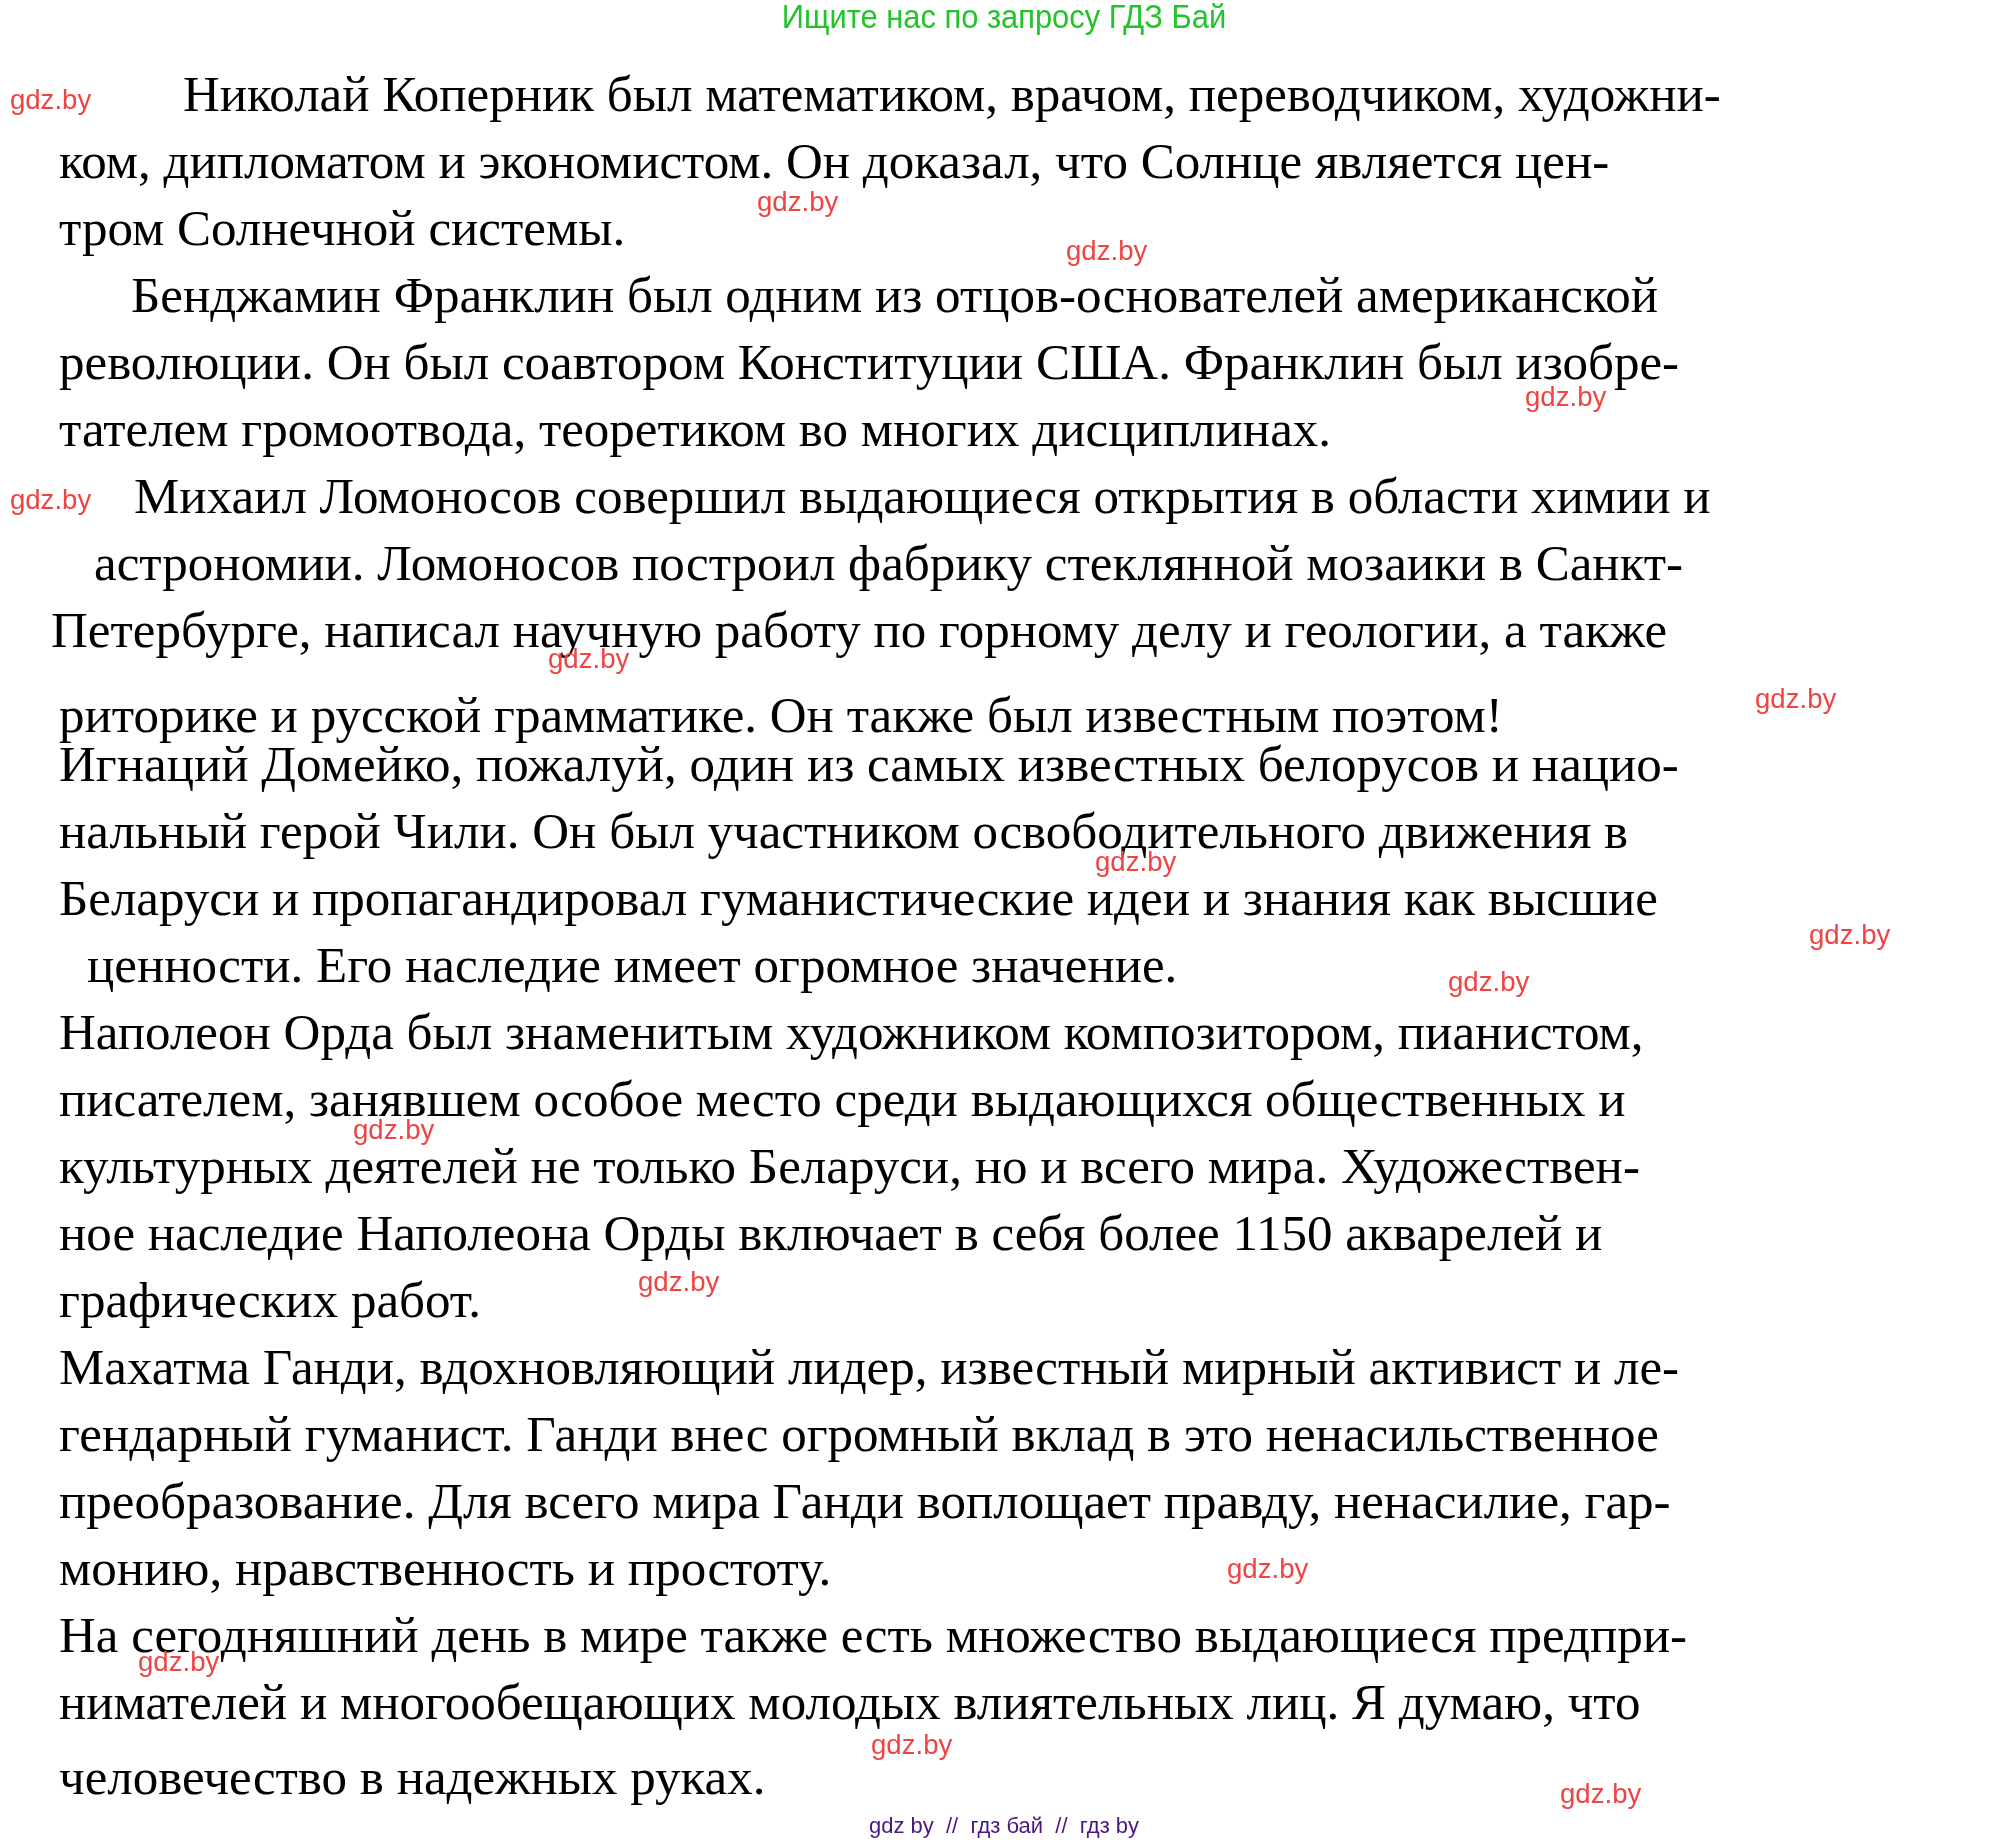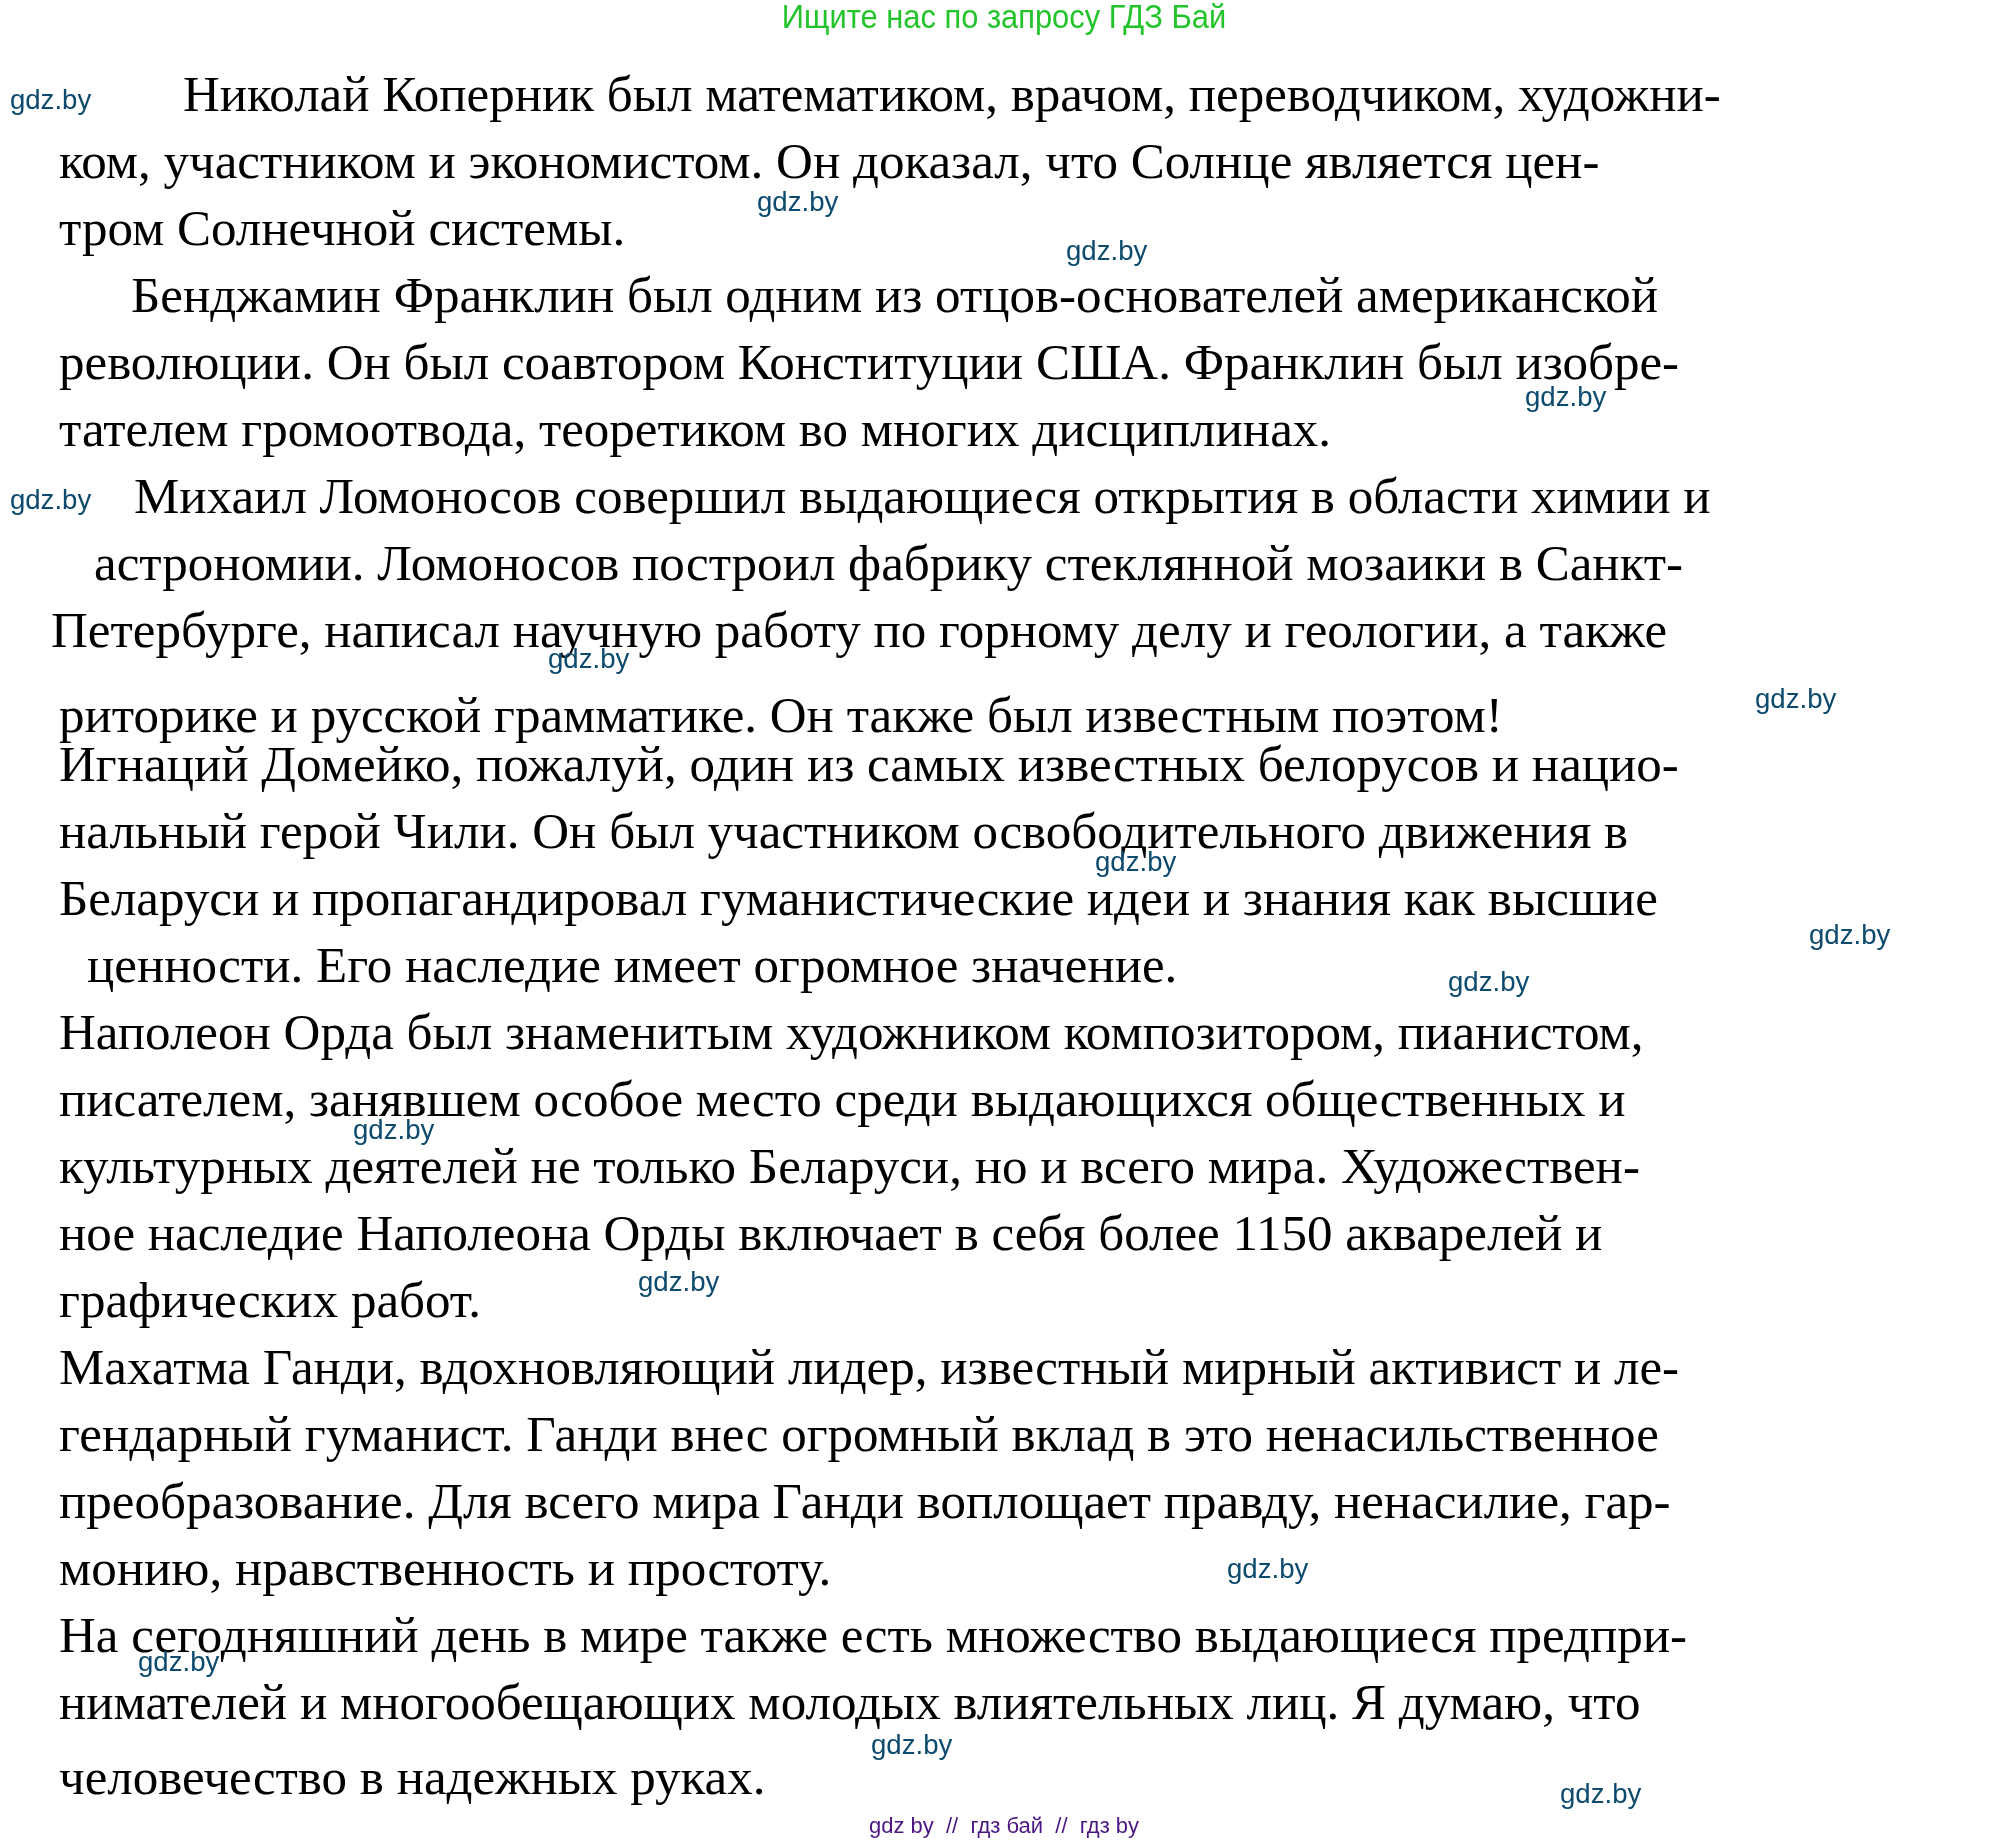--- a/index.html
+++ b/index.html
@@ -45,33 +45,33 @@
       line-height: 59px;
       color: #000000;
       white-space: nowrap;
       transform-origin: left top;
     }
     .wm {
       position: absolute;
       font-family: "Liberation Sans", sans-serif;
       font-size: 27.6px;
       line-height: 29.6px;
-      color: #0c4a6e;
+      color: #ef4444;
       white-space: nowrap;
     }
   </style>
 </head>
 <body>
 
 <div class="header">Ищите нас по запросу ГДЗ Бай</div>
 
 <div>
 
   <div class="line" style="left:146px; top:65px; width:1755px;margin-left:37px;">Николай Коперник был математиком, врачом, переводчиком, художни-</div>
-  <div class="line" style="left:59px; top:132px;">ком, участником и экономистом. Он доказал, что Солнце является цен-</div>
+  <div class="line" style="left:59px; top:132px;">ком, дипломатом и экономистом. Он доказал, что Солнце является цен-</div>
   <div class="line" style="left:59px; top:199px;">тром Солнечной системы.</div>
 
   <div class="line" style="left:131px; top:266px;">Бенджамин Франклин был одним из отцов-основателей американской</div>
   <div class="line" style="left:59px; top:333px;">революции. Он был соавтором Конституции США. Франклин был изобре-</div>
   <div class="line" style="left:59px; top:400px;">тателем громоотвода, теоретиком во многих дисциплинах.</div>
 
   <div class="line" style="left:134px; top:467px;">Михаил Ломоносов совершил выдающиеся открытия в области химии и</div>
   <div class="line" style="left:59px; top:534px;margin-left:35px;">астрономии. Ломоносов построил фабрику стеклянной мозаики в Санкт-</div>
   <div class="line" style="left:51px; top:601px;">Петербурге, написал научную работу по горному делу и геологии, а также</div>
   <div class="line" style="left:59px; top:686px;">риторике и русской грамматике. Он также был известным поэтом!</div>

